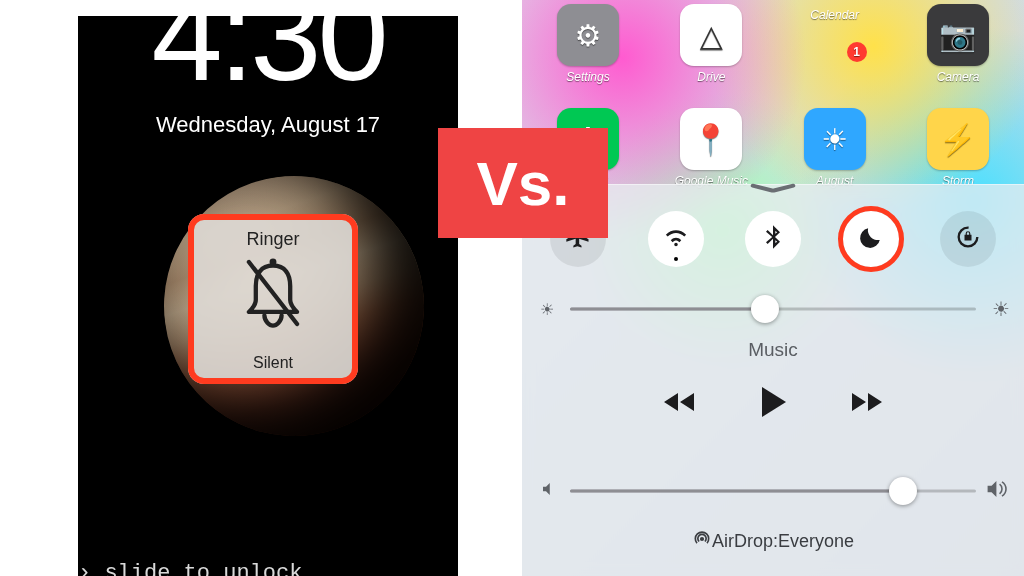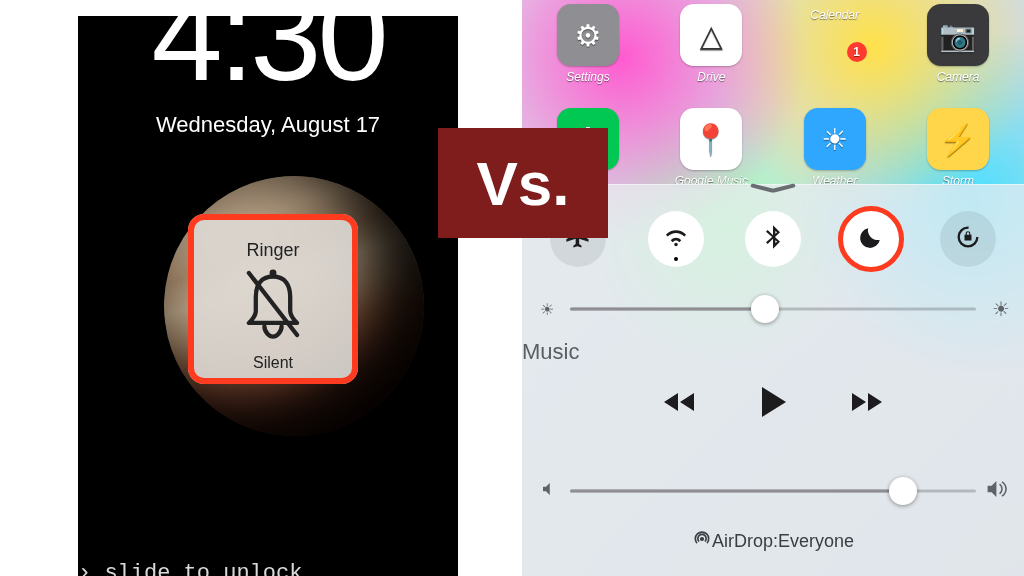--- a/index.html
+++ b/index.html
@@ -61,39 +61,39 @@
     color: #222;
     display: flex; flex-direction: column; align-items: center;
     padding: 8px 0 12px 0;
   }
   .ringer-hud-frame {
     position: absolute; inset: 0;
     border: 6px solid #ff3b1f;
     border-radius: 16px;
     pointer-events: none;
   }
-  .ringer-title { font-size: 18px; font-weight: 500; margin-top: 18px;}
+  .ringer-title { font-size: 18px; font-weight: 500; margin-top: 7px;}
   .ringer-sub   { font-size: 16px; margin-top: auto; }
   .bell-wrap { flex: 1; display:flex; align-items:center; justify-content:center; }
 
   .slide-hint {
     position: absolute; left:0; right:0; bottom: 6px;
     text-align: left;
     font-size: 22px;
     color: rgba(255,255,255,.85);
     font-weight: 300;
     font-family: Liberation Mono, monospace;
   }
 
   
   .vs-badge {
     position: absolute;
     left: 438px; top: 128px;
     width: 170px; height: 110px;
-    background: #7f1d1d;
+    background: #ef4444;
     color: #fff;
     display: flex; align-items: center; justify-content: center;
     font-size: 62px; font-weight: 700;
     z-index: 50;
   }
 
   
   .right-phone {
     position: absolute;
     left: 522px; top: 0;
@@ -176,21 +176,21 @@
   .slider { position:absolute; left:48px; right:48px; height: 24px; }
   .slider.brightness { top: 112px; }
   .slider.volume     { top: 294px; }
   .track { position:absolute; top:50%; left:0; right:0; height:3px; background: rgba(0,0,0,.2); border-radius:2px; transform:translateY(-50%); }
   .fill  { position:absolute; top:50%; left:0; height:3px; background:#8e8e93; border-radius:2px; transform:translateY(-50%); }
   .thumb { position:absolute; top:50%; width:28px; height:28px; border-radius:50%; background:#fff; box-shadow:0 1px 4px rgba(0,0,0,.4); transform:translate(-50%,-50%); }
   .slider .cap { position:absolute; top:50%; transform:translateY(-50%); color:#5f6368; }
   .slider .cap.left { left:-30px; }
   .slider .cap.right { right:-34px; }
 
-  .music-lbl { position:absolute; top: 154px; left:0; right:0; color:#5a5e63; font-size:22px; }
+  .music-lbl { position:absolute; top: 154px; left:0; right:0; text-align:center; color:#5a5e63; font-size:19px; }
   .transport { position:absolute; top: 200px; left:0; right:0; display:flex; justify-content:center; gap:56px; align-items:center; }
   .transport .ctl { color:#1c1c1e; }
 
   .airdrop { position:absolute; top: 344px; left:0; right:0; text-align:center; color:#3a3d41; font-size:18px; display:flex; justify-content:center; align-items:center;}
 
   .icon { display:inline-block; }
 </style>
 </head>
 <body>
 
@@ -246,21 +246,21 @@
         <div class="app">
           <div class="tile" style="background: rgb(0, 200, 83); color: rgb(255, 255, 255);">⏱</div>
           <div class="lbl">7 MWC</div>
         </div>
         <div class="app">
           <div class="tile" style="background: rgb(255, 255, 255); color: rgb(51, 51, 51);">📍</div>
           <div class="lbl">Google Music</div>
         </div>
         <div class="app">
           <div class="tile" style="background: rgb(47, 167, 255); color: rgb(255, 255, 255);">☀</div>
-          <div class="lbl">Weather</div>
+          <div class="lbl">August</div>
           <div class="badge-dot">1</div>
         </div>
         <div class="app">
           <div class="tile" style="background: rgb(255, 213, 74); color: rgb(255, 255, 255);">⚡</div>
           <div class="lbl">Storm</div>
         </div>
       </div>
 
     <div class="cc">
       <div class="cc-grabber"></div>

